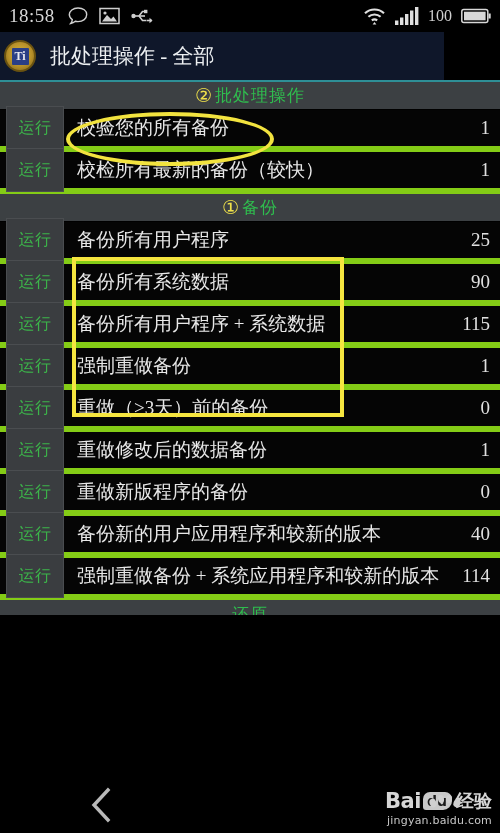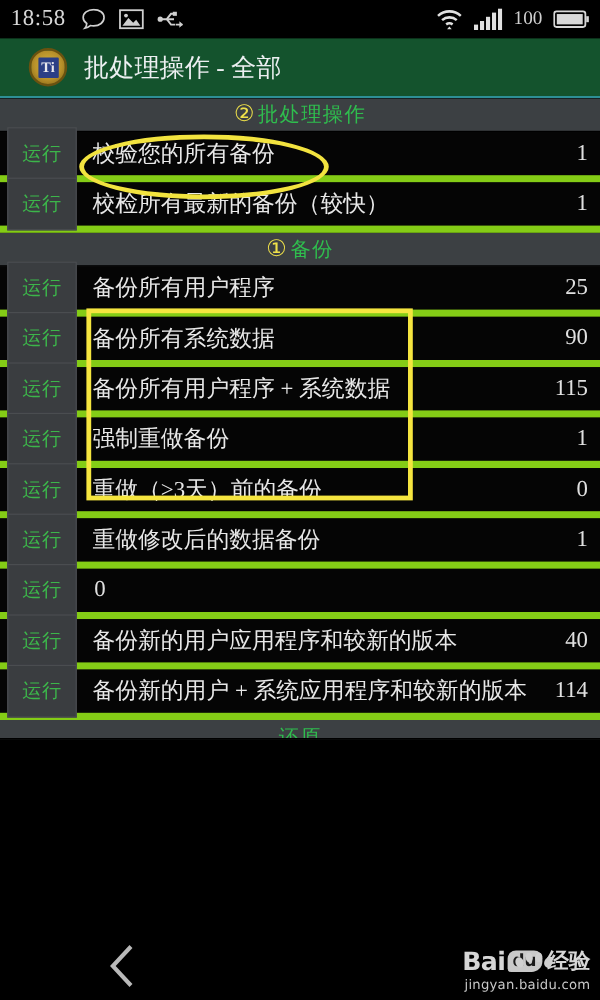--- a/index.html
+++ b/index.html
@@ -24,22 +24,22 @@
   .sb-spacer { flex: 1; }
   .sb-right { display: flex; align-items: center; gap: 9px; }
   .sb-batt-num {
     color: #cfcfcf; font-size: 16px;
     font-family: "Liberation Serif", "DejaVu Serif", serif;
   }
   .icn { display: block; }
 
   
   .titlebar {
-    position: absolute; top: 32px; left: 0; width: 500px; height: 48px;
-    background: #14532d; display: flex; align-items: center; padding-left: 24px;
+    position: absolute; top: 32px; left: 0; width: 444px; height: 48px;
+    background: #0f172a; display: flex; align-items: center; padding-left: 4px;
   }
   .app-icon {
     width: 32px; height: 32px; border-radius: 50%;
     background: radial-gradient(circle at 50% 45%, #d9b63c 0%, #b8912a 55%, #7d5f13 100%);
     border: 2px solid #6a5210;
     display: flex; align-items: center; justify-content: center;
     position: relative; flex: 0 0 auto;
   }
   .app-icon .ti {
     width: 17px; height: 17px; background: #2b3f86;
@@ -291,36 +291,37 @@
           <span>运行</span>
         </div>
       <div class="row-label">重做修改后的数据备份</div>
       <div class="row-count">1</div>
     </div>
 
     <div class="row">
       <div class="run-btn">
           <span>运行</span>
         </div>
+      <div class="row-label">重做新版程序的备份</div>
       <div class="row-count">0</div>
     </div>
 
     <div class="row">
       <div class="run-btn">
           <span>运行</span>
         </div>
       <div class="row-label">备份新的用户应用程序和较新的版本</div>
       <div class="row-count">40</div>
     </div>
 
     <div class="row">
       <div class="run-btn">
           <span>运行</span>
         </div>
-      <div class="row-label">备份新的用户 + 系统应用程序和较新的版本</div>
+      <div class="row-label">强制重做备份 + 系统应用程序和较新的版本</div>
       <div class="row-count">114</div>
     </div>
 
     <div class="sec-header clipped">
       <span class="sec-label">还原</span>
     </div>
   </div>
 
   <div class="anno-ellipse" style="left:66px; top:112px; width:208px; height:54px;"></div>
   <div class="anno-rect" style="left:72px; top:257px; width:272px; height:160px;"></div>

